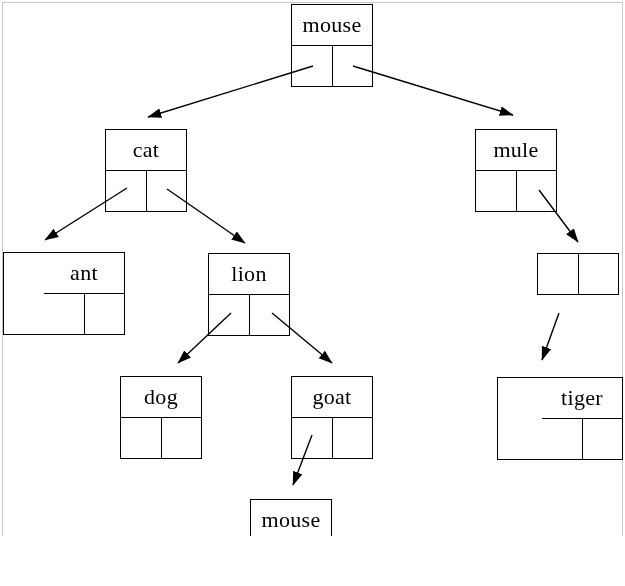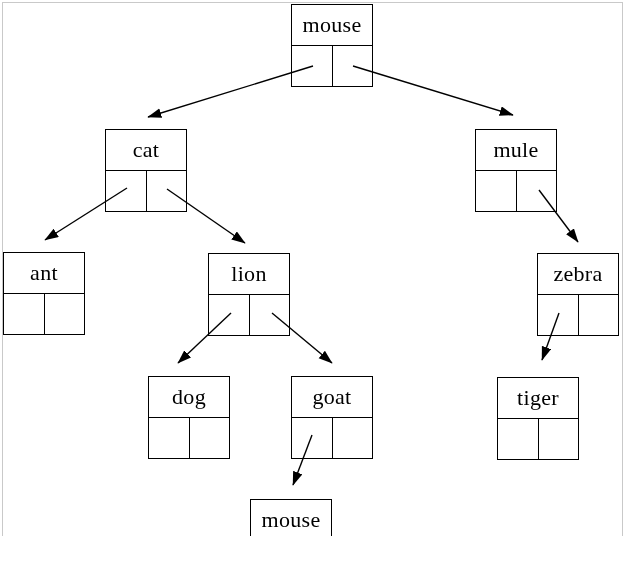--- a/index.html
+++ b/index.html
@@ -35,26 +35,26 @@
     color: #000000;
     letter-spacing: 0.3px;
   }
   .node-cells { display: flex; height: 40px; }
   .cell { flex: 1 1 0; }
   .cell-left { border-right: 1.5px solid #000000; }
 
   .n-mouse { left: 291px; top: 4px; }
   .n-cat   { left: 105px; top: 129px; }
   .n-mule  { left: 475px; top: 129px; }
-  .n-ant   { left: 3px;   top: 252px; }
+  .n-ant   { left: 3px;   top: 252px; padding-left: 40px; }
   .n-goat  { left: 208px; top: 253px; }
   .n-zebra { left: 537px; top: 253px; }
-  .n-dog   { left: 148px; top: 376px; }
+  .n-dog   { left: 120px; top: 376px; }
   .n-lion  { left: 291px; top: 376px; }
-  .n-tiger { left: 497px; top: 377px; }
+  .n-tiger { left: 497px; top: 377px; padding-left: 44px; }
   .n-horse { left: 250px; top: 499px; }
 
   #edges {
     position: absolute;
     left: 0; top: 0;
     width: 625px; height: 586px;
     pointer-events: none;
   }
   #edges line { stroke: #000000; stroke-width: 1.4; }
 </style>
@@ -98,21 +98,20 @@
 
   <div class="node n-goat">
     <div class="node-label">lion</div>
     <div class="node-cells">
       <div class="cell cell-left"></div>
       <div class="cell"></div>
     </div>
   </div>
 
   <div class="node n-zebra">
-    <div class="node-label">zebra</div>
     <div class="node-cells">
       <div class="cell cell-left"></div>
       <div class="cell"></div>
     </div>
   </div>
 
   <div class="node n-dog">
     <div class="node-label">dog</div>
     <div class="node-cells">
       <div class="cell cell-left"></div>

